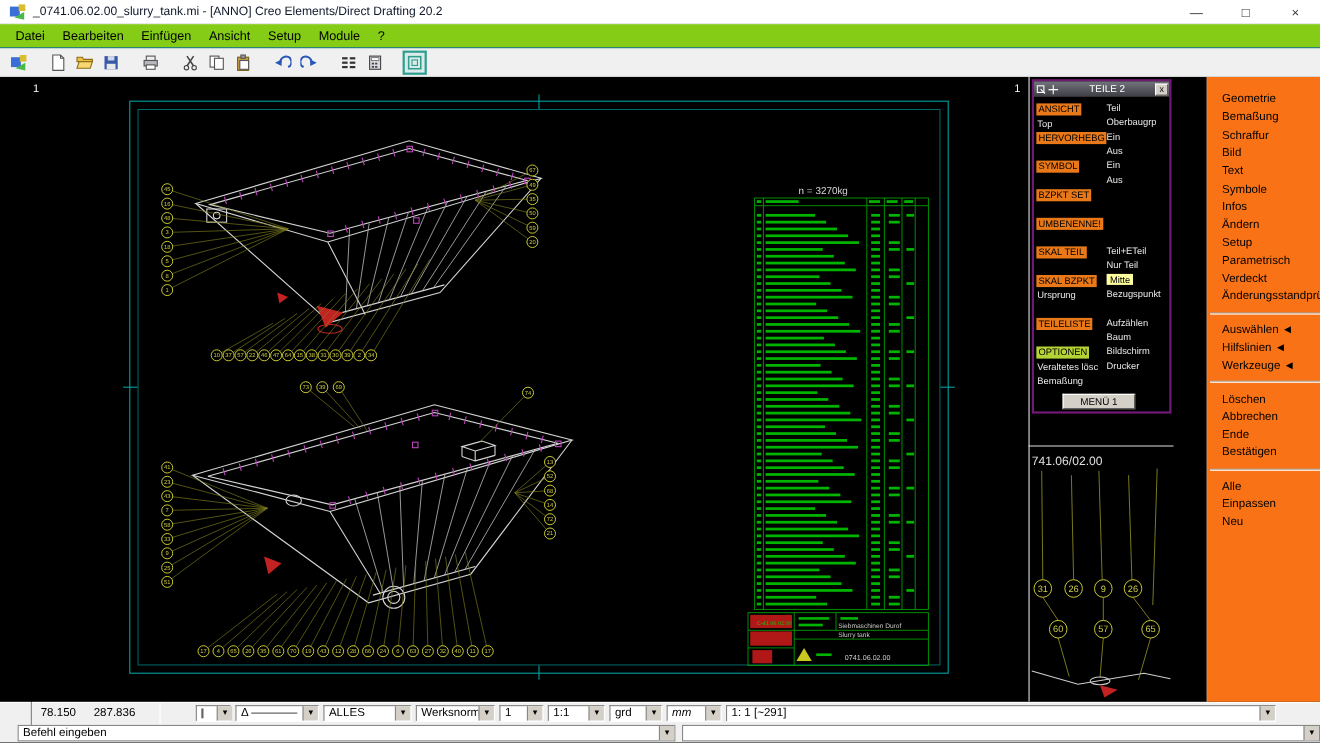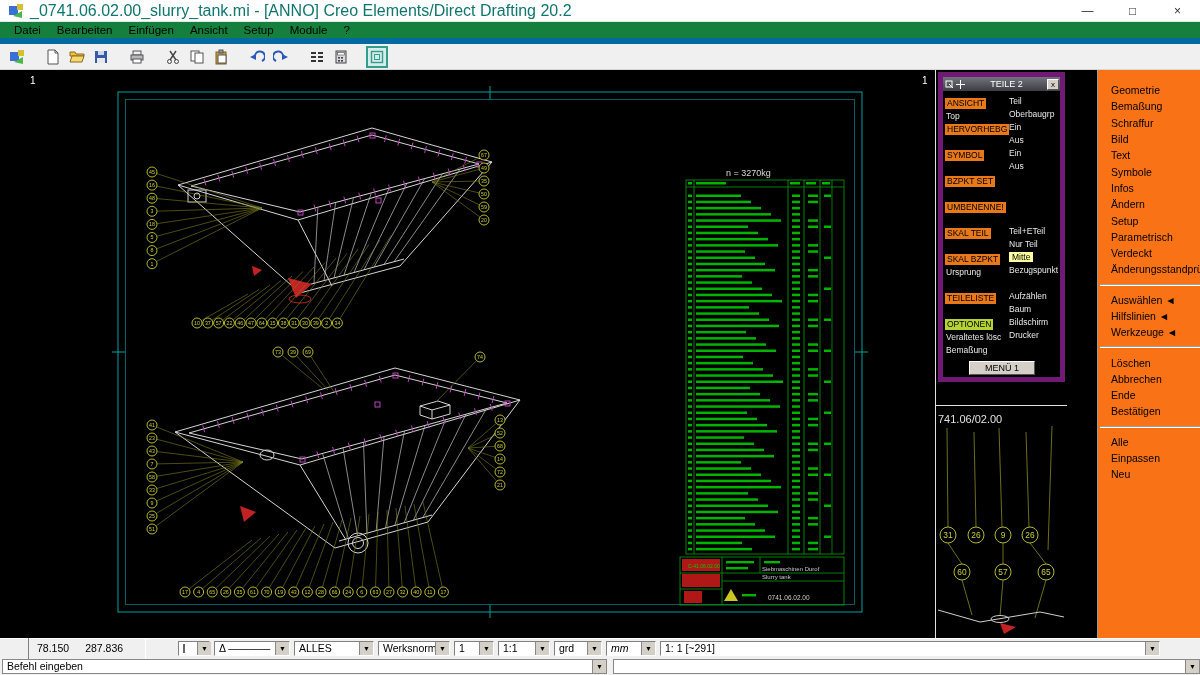--- a/index.html
+++ b/index.html
@@ -3,44 +3,44 @@
 <meta charset="utf-8">
 <style>
   *{box-sizing:border-box;margin:0;padding:0}
   html,body{background:#444}
   .window{position:relative;width:1200px;height:675px;background:#f0f0f0;
     font-family:"Liberation Sans",sans-serif;overflow:hidden}
 
   
   .titlebar{height:22px;background:#ffffff;display:flex;align-items:center;border-bottom:1px solid #e6e6e6}
   .app-ico{width:16px;height:16px;margin:0 6px 0 8px;flex:0 0 16px}
-  .title-text{font-size:16px;color:#0f766e;white-space:nowrap}
+  .title-text{font-size:11px;color:#0f172a;white-space:nowrap}
   .win-controls{margin-left:auto;display:flex;height:100%}
   .win-btn{width:45px;height:100%;display:flex;align-items:center;justify-content:center;
     font-size:12px;color:#333}
 
   
-  .menubar{height:22px;background:#15803d;display:flex;align-items:center;padding-left:6px;border-bottom:6px solid #0369a1}
+  .menubar{height:22px;background:#84cc16;display:flex;align-items:center;padding-left:6px;border-bottom:1px solid #0369a1}
   .menu-item{font-size:11.5px;color:#000;padding:3px 8px}
 
   
   .toolbar{height:26px;background:#f0f0f0;display:flex;align-items:center;padding-left:6px;border-bottom:1px solid #d6d6d6}
   .tb-btn{width:22px;height:22px;display:flex;align-items:center;justify-content:center;margin-right:2px}
   .tb-btn.gap{margin-left:12px}
   .tb-btn.active{border:2px solid #2f9e8f;background:#d9ecea}
 
   
   .main{position:relative;width:1200px;height:568px;background:#000}
   #cad-svg{position:absolute;left:0;top:0}
   #cad-svg text{font-family:"Liberation Sans",sans-serif}
   .vp-label{fill:#ffffff;font-size:10px}
 
   
   .teile-panel{position:absolute;left:938px;top:2px;width:127px;background:#000;
-    border:5px solid #701a75;z-index:5}
+    border:2px solid #701a75;z-index:5}
   .teile-title{height:14px;background:linear-gradient(#73737c,#3d3d44);color:#fff;
     display:flex;align-items:center;padding:0 1px}
   .teile-title .t-ico{display:flex;align-items:center;margin:0 1px}
   .teile-title .t-text{flex:1;text-align:center;font-size:9px}
   .teile-x{width:12px;height:11px;background:#d4d0c8;border:1px solid;border-color:#fff #555 #555 #fff;
     color:#000;font-size:8px;line-height:9px;text-align:center}
   .teile-body{padding:3px 0 3px 2px}
   .trow{display:flex;height:13px;align-items:center}
   .tleft{flex:0 0 64px;overflow:hidden;white-space:nowrap}
   .tbtn{font-size:8.5px;line-height:11px;padding:0 2px;color:#000;display:inline-block}
@@ -1142,21 +1142,21 @@
           <span class="arr">▼</span>
         </div>
         <div class="combo" style="width: 500px;">
           <span class="cv">1: 1 [~291]</span>
           <span class="arr">▼</span>
         </div>
       </div>
   </div>
 
   <div class="cmdline">
-    <div class="cmd-field" style="width:644px;margin-left:2px">
+    <div class="cmd-field" style="width:644px;margin-left:16px">
       <span class="cv">Befehl eingeben</span>
       <span class="arr">▼</span>
     </div>
     <div class="cmd-field" style="width:625px;margin-left:6px">
       <span class="cv"></span>
       <span class="arr">▼</span>
     </div>
   </div>
 </div>
 

